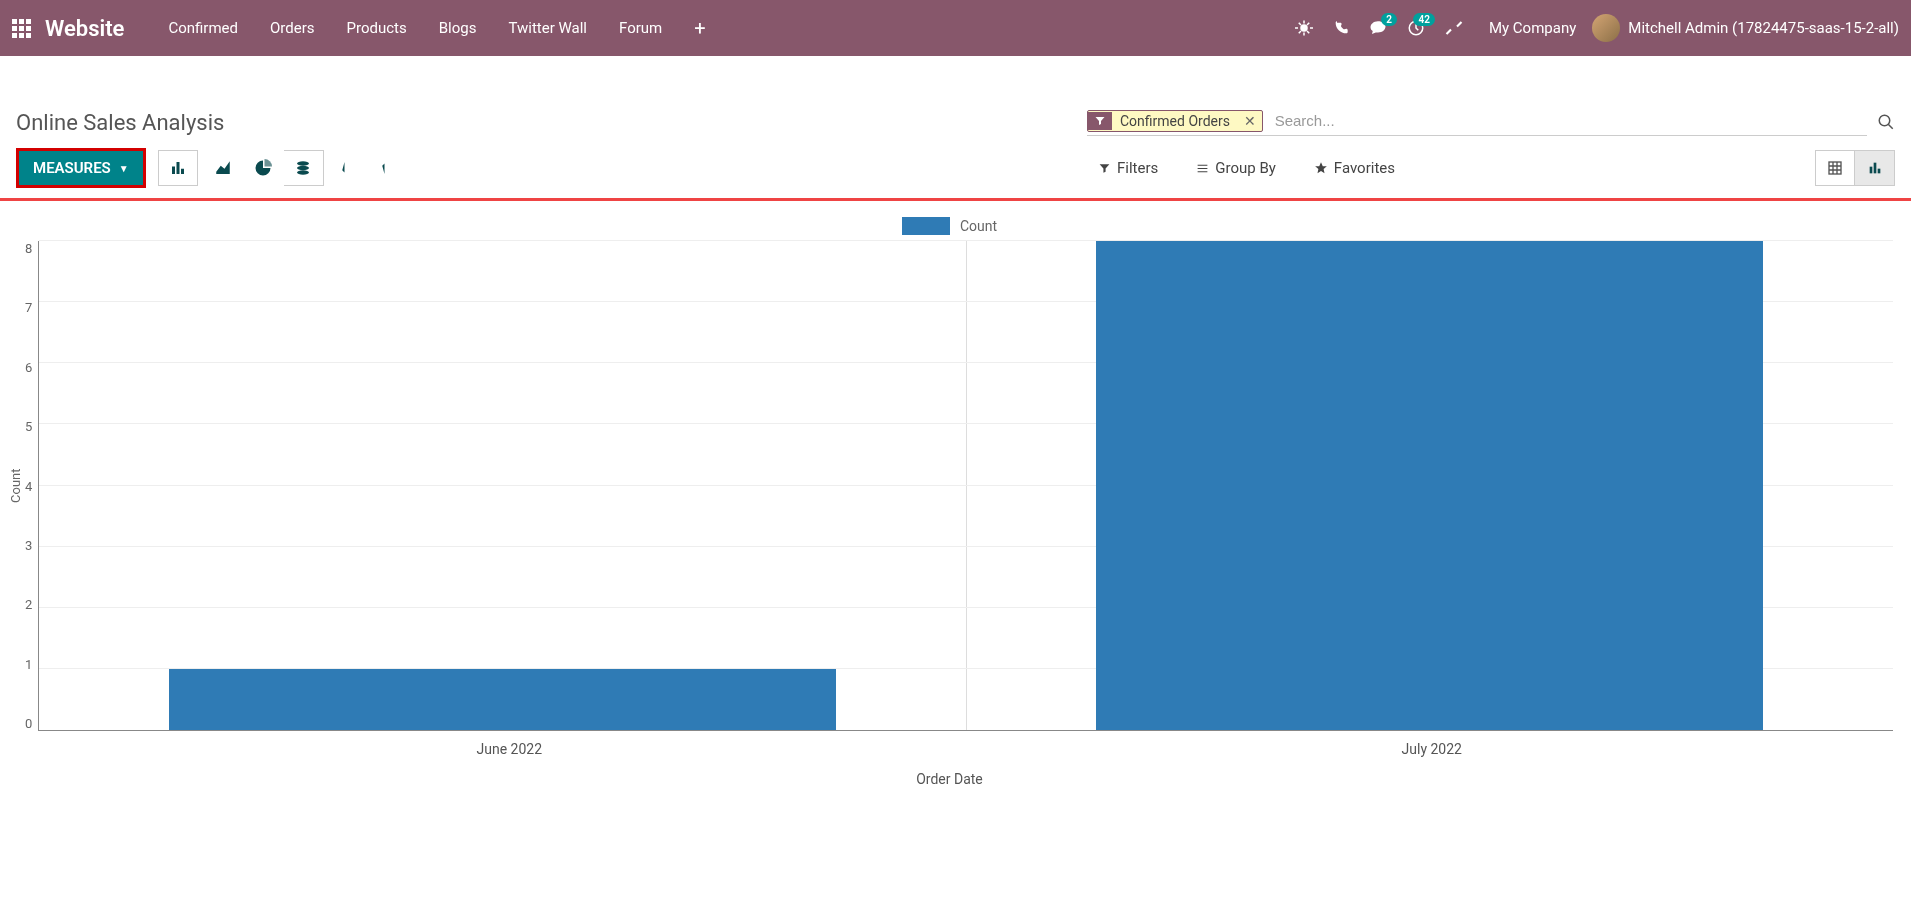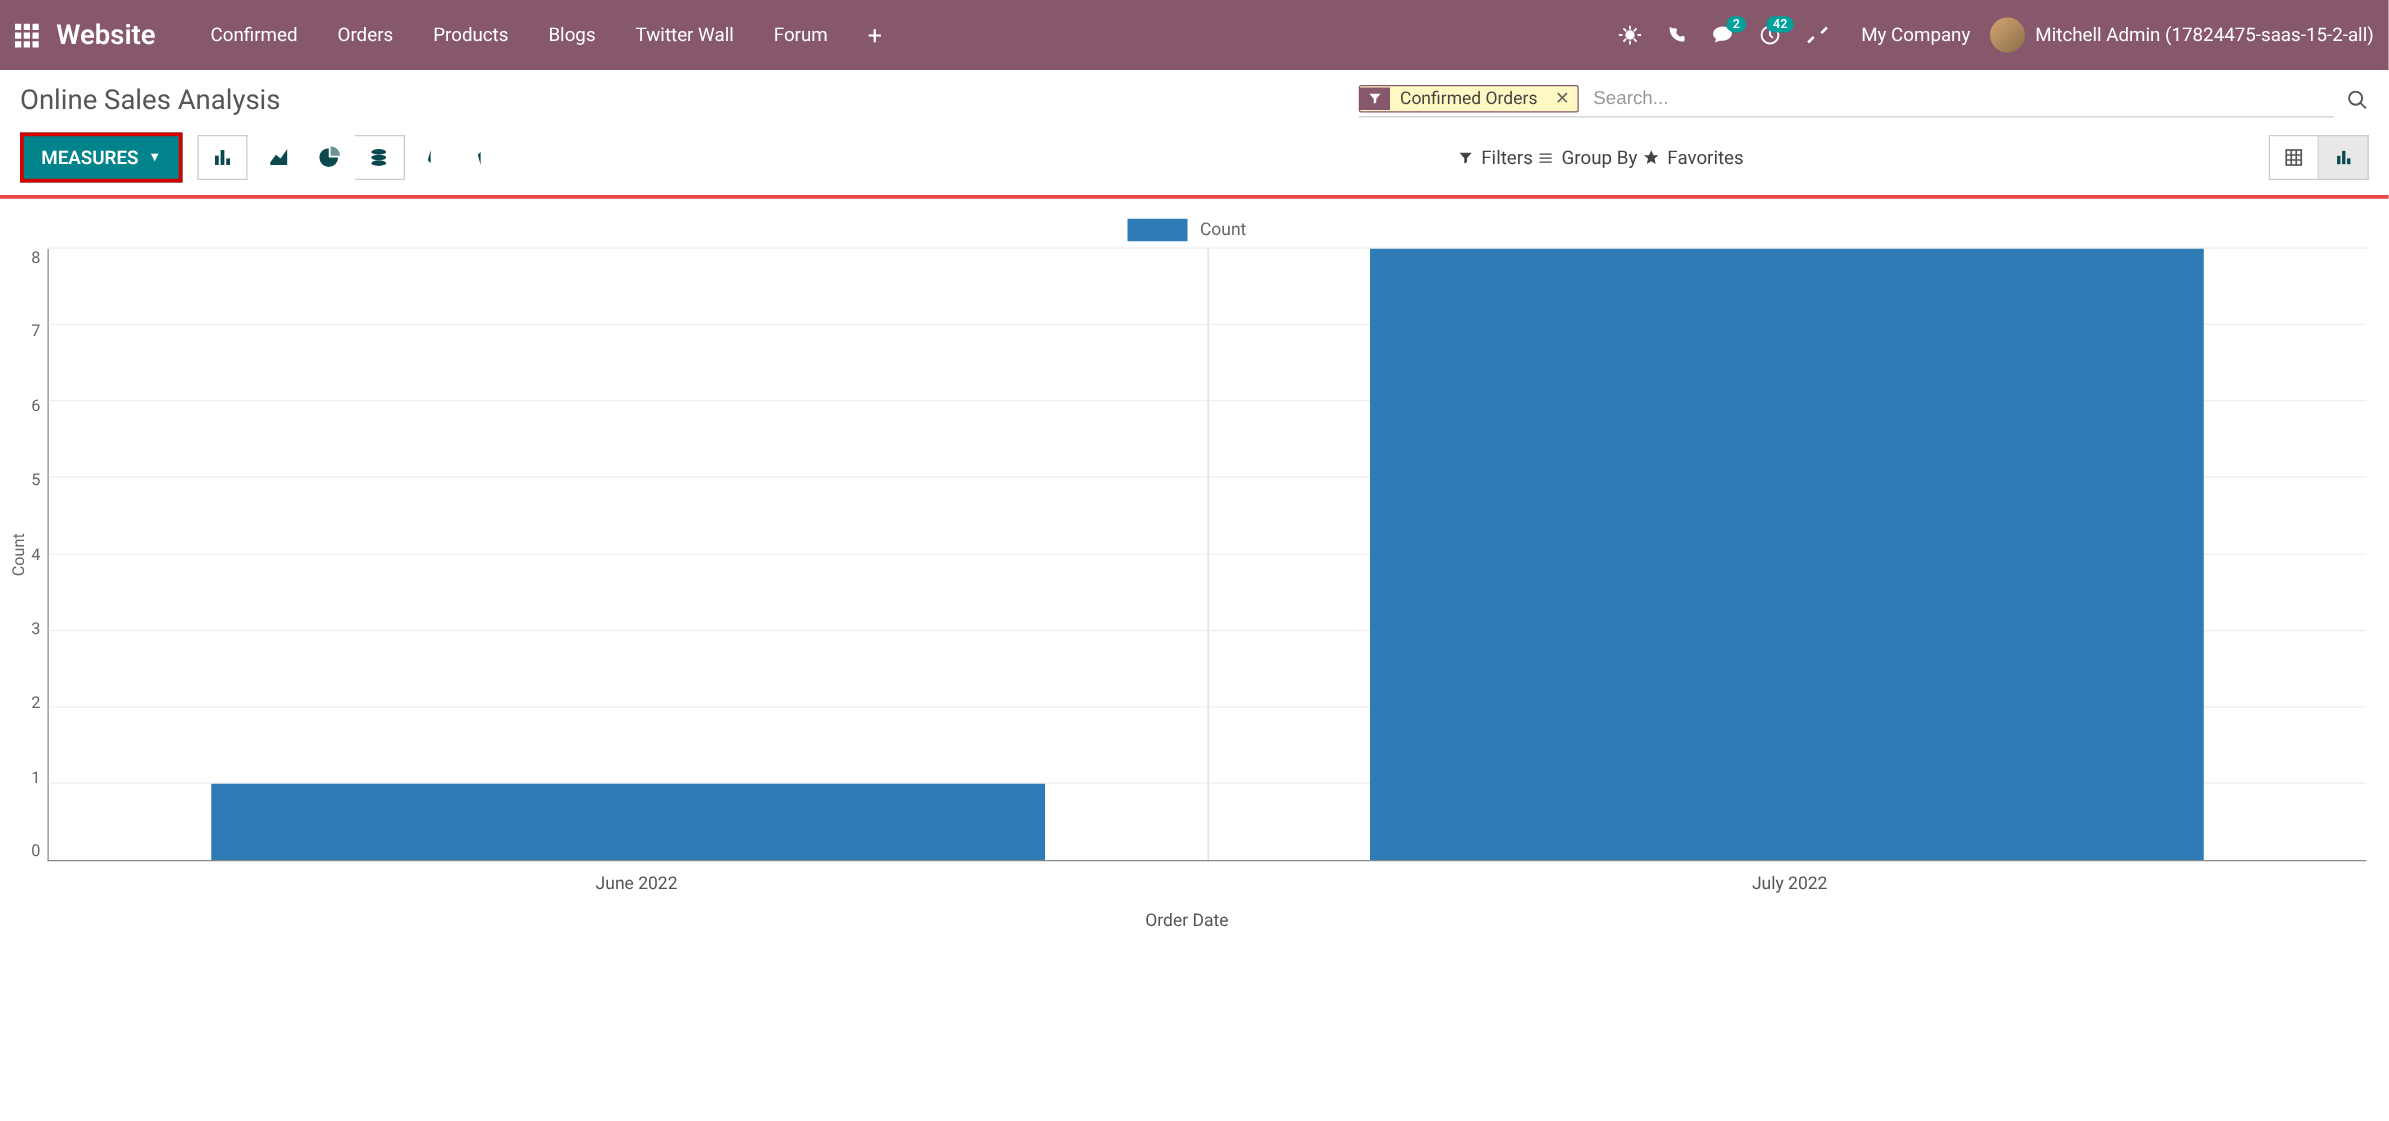--- a/index.html
+++ b/index.html
@@ -21,42 +21,42 @@
   .nav-item { margin: 0 16px; cursor:pointer; font-size:15px; }
   .nav-plus { font-size:20px; margin:0 16px; cursor:pointer; }
   .nav-spacer { flex:1; }
   .nav-icon { margin: 0 10px; cursor:pointer; position:relative; }
   .badge { position:absolute; top:-6px; right:-10px; background:#00a09d; color:#fff; font-size:10px; border-radius:8px; padding:1px 5px; font-weight:600;}
   .company { margin: 0 16px; }
   .avatar { width:28px; height:28px; border-radius:50%; background:linear-gradient(135deg,#d4a574 0%,#8b6f47 100%); margin-right:8px; display:inline-block; vertical-align:middle;}
   .user { display:flex; align-items:center; cursor:pointer;}
   
   
-  .cp-row1 { display:flex; align-items:center; padding:10px 16px 6px 16px; }
+  .cp-row1 { display:flex; align-items:center; padding:10px 16px 6px 16px;margin-top:42px; }
   .page-title { font-size:22px; color:#555; }
   .cp-spacer { flex:1; }
   .search-wrap { display:flex; align-items:center; width:780px; border-bottom:1px solid #ccc; padding-bottom:2px;}
   .facet { display:flex; align-items:center; background:#fef9c3; border:1px solid #87576b; border-radius:2px; overflow:hidden; margin-right:8px;}
   .facet-icon { background:#87576b; color:#fff; padding:3px 6px; font-size:12px;}
   .facet-label { padding:2px 8px; font-size:14px; color:#444;}
   .facet-x { padding:0 6px; color:#666; cursor:pointer; font-size:14px;}
   .search-input { flex:1; border:none; outline:none; font-size:15px; color:#555; background:transparent; padding:4px;}
   .search-input::placeholder { color:#999; }
   .search-btn { margin-left:10px; cursor:pointer; color:#666;}
   
   
   .cp-row2 { display:flex; align-items:center; padding:6px 16px 10px 16px; border-bottom:3px solid #ef4444;}
   .measures-btn { background:#00838a; color:#fff; border:3px solid #d30000; padding:8px 14px; font-size:15px; font-weight:600; cursor:pointer; display:flex; align-items:center;}
   .measures-btn .caret { margin-left:8px; font-size:10px;}
   .toolbar-btns { display:flex; margin-left:12px; gap:0;}
   .tbtn { border:1px solid #ccc; background:#fff; width:40px; height:36px; display:flex; align-items:center; justify-content:center; cursor:pointer; color:#0a4a4f; font-size:16px;}
   .tbtn + .tbtn { border-left:none; }
   .tbtn.noborder { border-color:transparent; color:#0a4a4f; margin-left:6px;}
   .tbtn.noborder + .tbtn.noborder { margin-left:0; }
-  .mid-controls { margin-left:auto; display:flex; gap:4px; font-size:15px; color:#444;}
+  .mid-controls { margin-left:auto; display:flex; gap:38px; font-size:15px; color:#444;}
   .mc-item { cursor:pointer; display:flex; align-items:center; gap:6px;}
   .view-switch { margin-left:auto; display:flex;}
   .vbtn { border:1px solid #ccc; width:40px; height:36px; display:flex; align-items:center; justify-content:center; cursor:pointer; color:#555;}
   .vbtn.active { background:#e8e8e8; color:#0a4a4f;}
   .vbtn + .vbtn { border-left:none;}
   
   
   .chart-area { padding:10px 18px 0 6px; }
   .legend { display:flex; justify-content:center; align-items:center; gap:10px; font-size:14px; color:#666; padding:6px 0;}
   .legend-swatch { width:48px; height:18px; background:#2f7bb5;}

